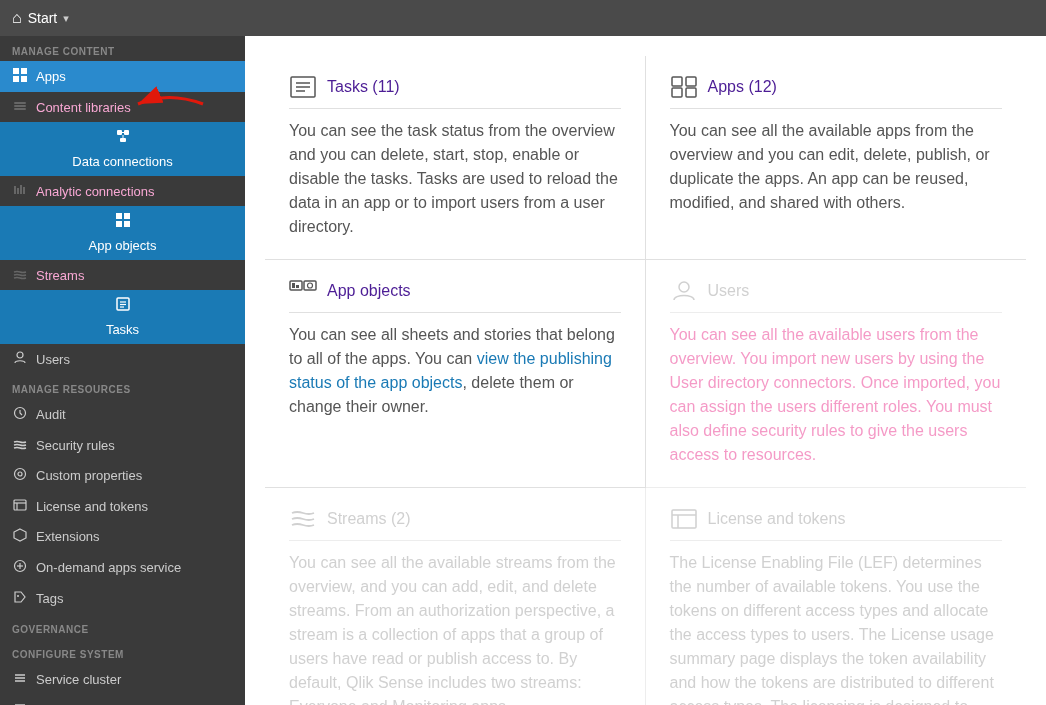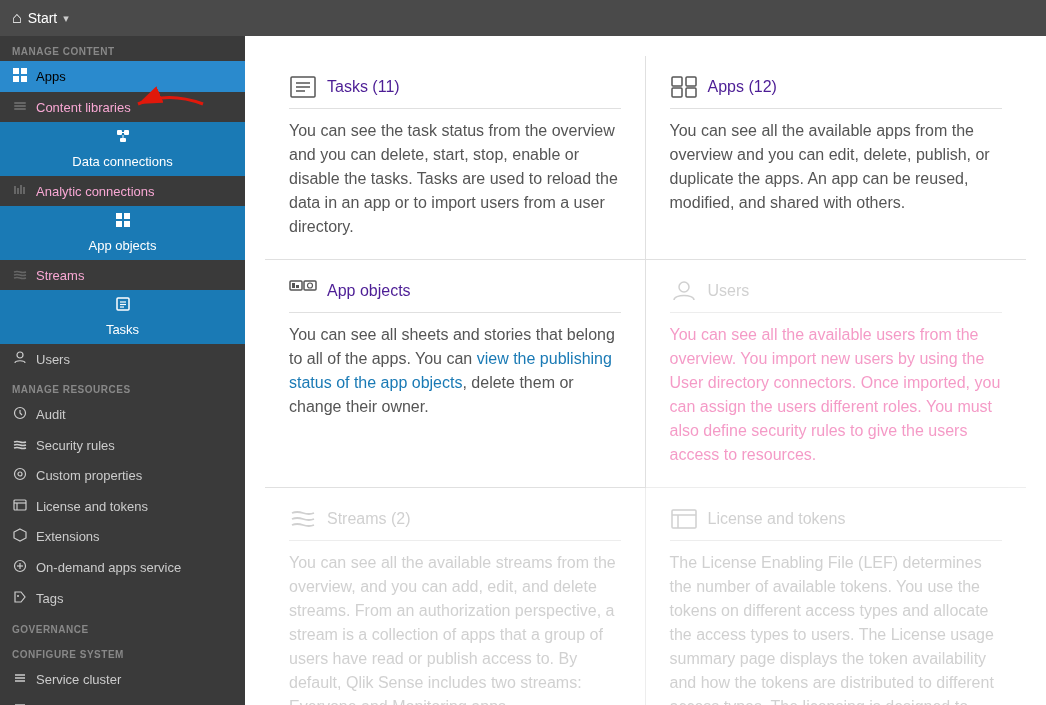--- a/index.html
+++ b/index.html
@@ -62,21 +62,21 @@
       font-size: 13px;
       gap: 8px;
     }
     .sidebar-item.active {
       background: #1a7ab5;
       color: #fff;
       flex-direction: column;
     }
     .sidebar-item.highlighted {
       background: #2a8acd;
-      color: #000000;
+      color: #ffffff;
     }
     .sidebar-item.disabled {
       color: #f9a8d4;
       cursor: default;
     }
     .sidebar-item .icon {
       font-size: 14px;
       width: 16px;
       text-align: center;
       flex-shrink: 0;

